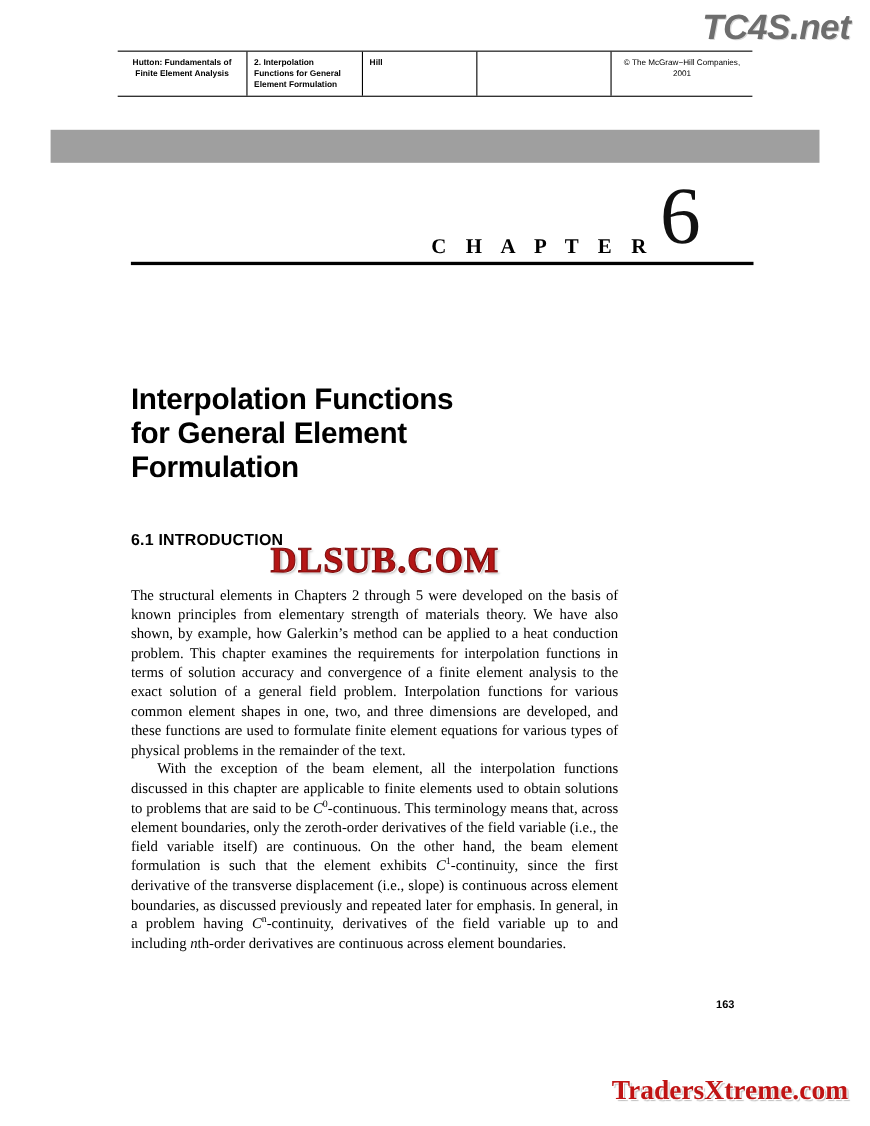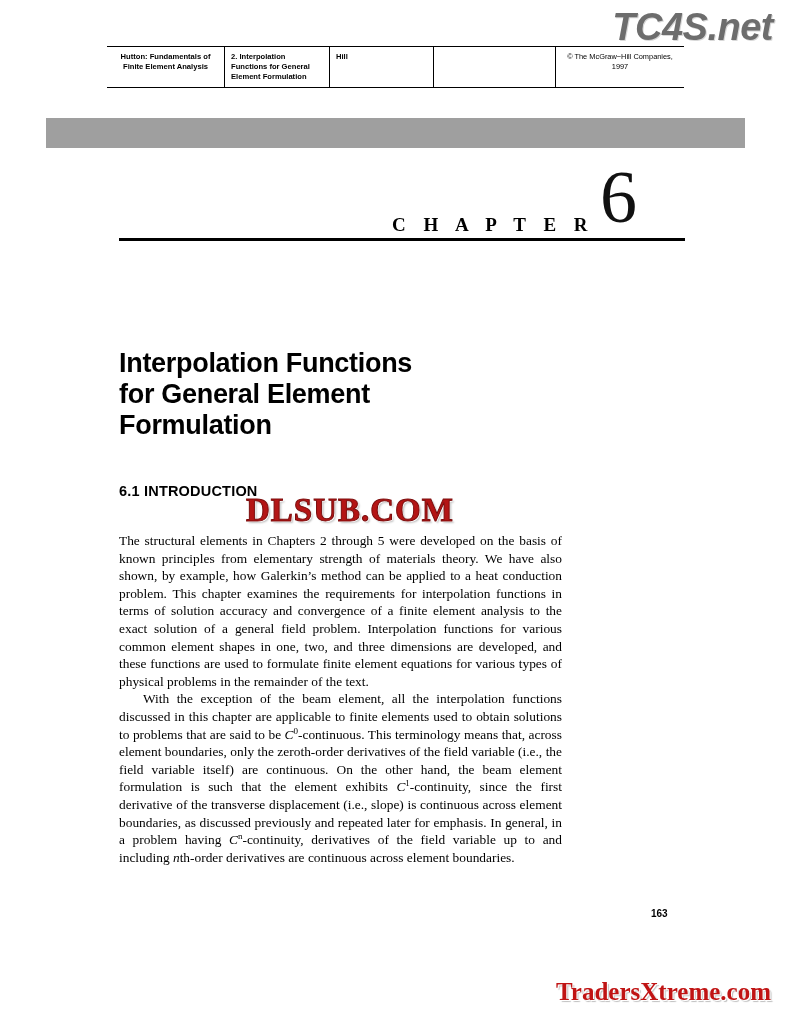--- a/index.html
+++ b/index.html
@@ -17,21 +17,21 @@
   }
 
   
   .wm-tc4s {
     position: absolute;
     top: 6px;
     right: 18px;
     font-family: "Liberation Sans", sans-serif;
     font-weight: bold;
     font-style: italic;
-    font-size: 38px;
+    font-size: 32px;
     color: #6d6d6d;
     letter-spacing: -0.5px;
     text-shadow: 1px 1px 0 #d8d8d8;
   }
   .wm-dlsub {
     position: absolute;
     top: 492px;
     left: 246px;
     font-family: "Liberation Serif", serif;
     font-weight: bold;
@@ -177,21 +177,21 @@
 </head>
 <body>
 
 <div class="wm-tc4s">TC4S.net</div>
 
 <div class="page-header">
   <div class="cell hdr-book">Hutton: Fundamentals of Finite Element Analysis</div>
   <div class="cell hdr-chap">2. Interpolation Functions for General Element Formulation</div>
   <div class="cell hdr-text">Hill</div>
   <div class="cell hdr-blank"></div>
-  <div class="cell hdr-pub">© The McGraw−Hill Companies, 1997</div>
+  <div class="cell hdr-pub">© The McGraw−Hill Companies, 2001</div>
 </div>
 
 <div class="grey-band"></div>
 
 <div class="chapter-number">6</div>
 <div class="chapter-word">C H A P T E R</div>
 <div class="chapter-rule"></div>
 
 <div class="chapter-title">
   <div>Interpolation Functions</div>

